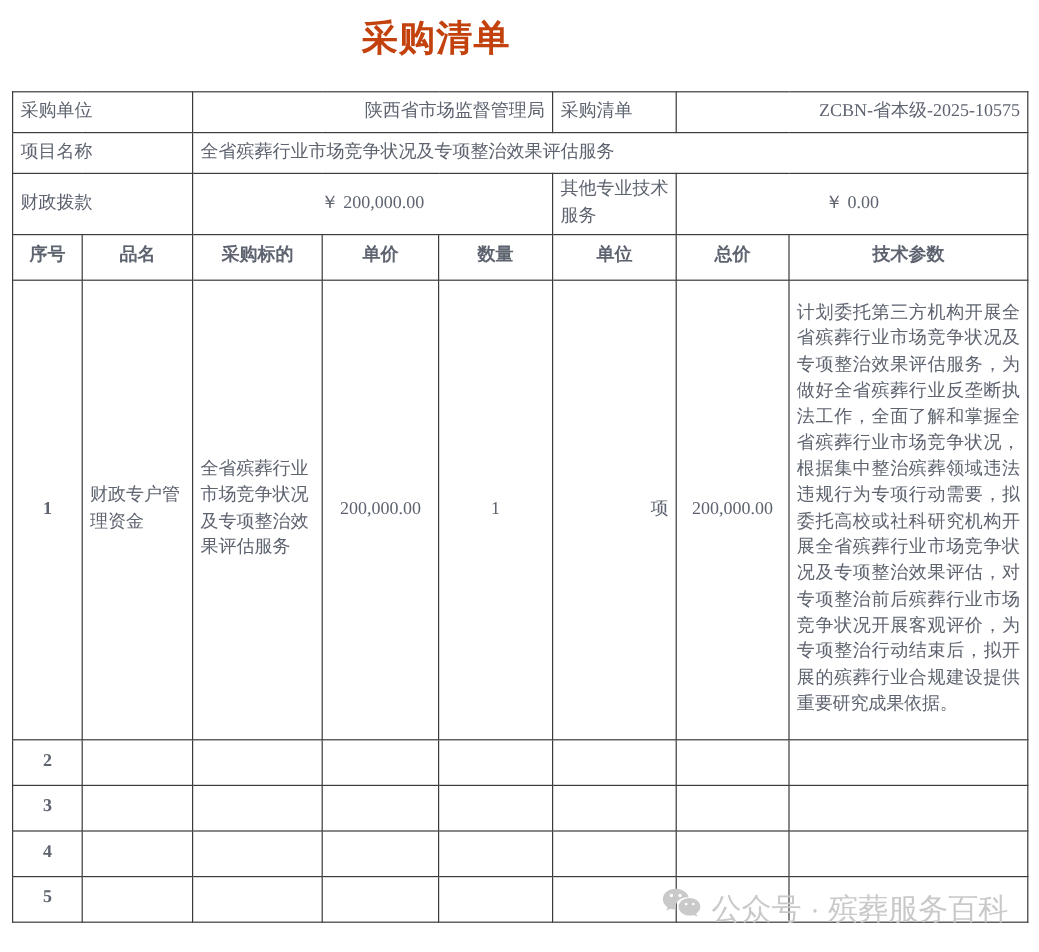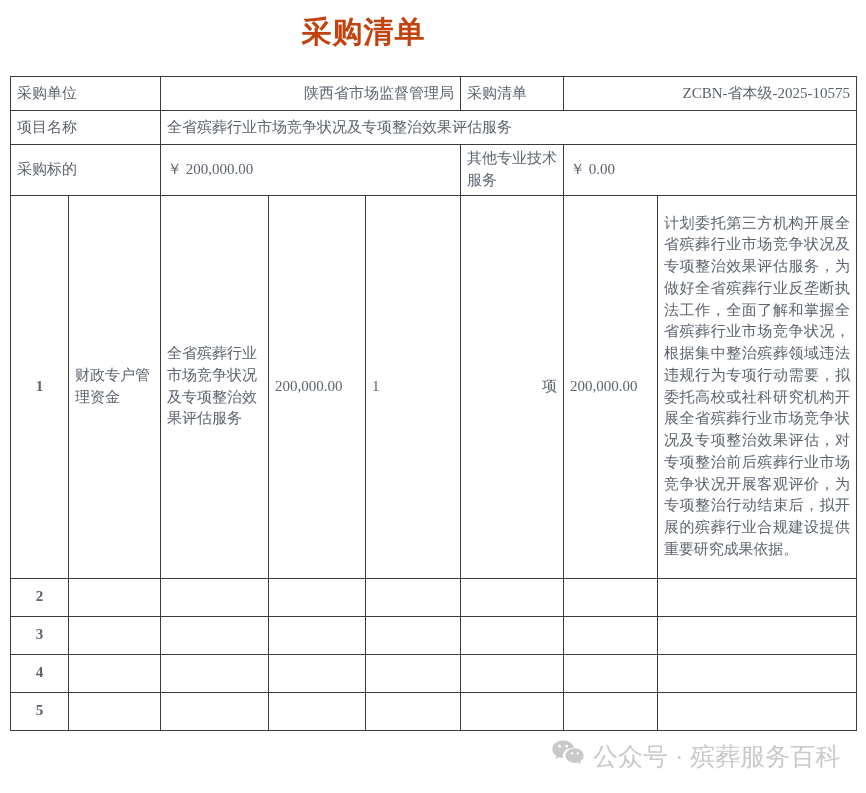--- a/index.html
+++ b/index.html
@@ -42,21 +42,21 @@
     color: #5d636f;
     font-family: "Liberation Serif", "DejaVu Serif", serif;
     line-height: 1.45;
   }
   td.lbl {
     text-align: left;
     font-weight: normal;
     color: #1c1c1c;
     font-size: 15px;
   }
-  td.val-right { text-align: left; padding-right: 10px; }
+  td.val-right { text-align: center; padding-right: 10px; }
   td.val-c     { text-align: right; }
   td.proj      { text-align: left; padding-left: 12px; }
   td.hdr {
     text-align: center;
     font-weight: bold;
     color: #1c1c1c;
     font-size: 15px;
     height: 38px;
   }
   td.seq {
@@ -128,27 +128,37 @@
         <td class="lbl">采购清单</td>
         <td class="val-c" colspan="2">ZCBN-省本级-2025-10575</td>
       </tr>
 
       <tr class="rowProj">
         <td class="lbl" colspan="2">项目名称</td>
         <td class="proj" colspan="6">全省殡葬行业市场竞争状况及专项整治效果评估服务</td>
       </tr>
 
       <tr class="rowFin">
-        <td class="lbl" colspan="2">采购标的</td>
+        <td class="lbl" colspan="2">财政拨款</td>
         <td class="val-right" colspan="3">￥ 200,000.00</td>
         <td class="lbl">其他专业技术服务</td>
         <td class="val-right" colspan="2">￥ 0.00</td>
       </tr>
 
 
+      <tr>
+        <td class="hdr">序号</td>
+        <td class="hdr">品名</td>
+        <td class="hdr">采购标的</td>
+        <td class="hdr">单价</td>
+        <td class="hdr">数量</td>
+        <td class="hdr">单位</td>
+        <td class="hdr">总价</td>
+        <td class="hdr">技术参数</td>
+      </tr>
 
       <tr style="height:383px">
         <td class="seq">1</td>
         <td class="wrapcell">财政专户管理资金</td>
         <td class="wrapcell">全省殡葬行业市场竞争状况及专项整治效果评估服务</td>
         <td class="val-right">200,000.00</td>
         <td class="val-right">1</td>
         <td class="val-c">项</td>
         <td class="val-right">200,000.00</td>
         <td class="tech">计划委托第三方机构开展全省殡葬行业市场竞争状况及专项整治效果评估服务，为做好全省殡葬行业反垄断执法工作，全面了解和掌握全省殡葬行业市场竞争状况，根据集中整治殡葬领域违法违规行为专项行动需要，拟委托高校或社科研究机构开展全省殡葬行业市场竞争状况及专项整治效果评估，对专项整治前后殡葬行业市场竞争状况开展客观评价，为专项整治行动结束后，拟开展的殡葬行业合规建设提供重要研究成果依据。</td>

